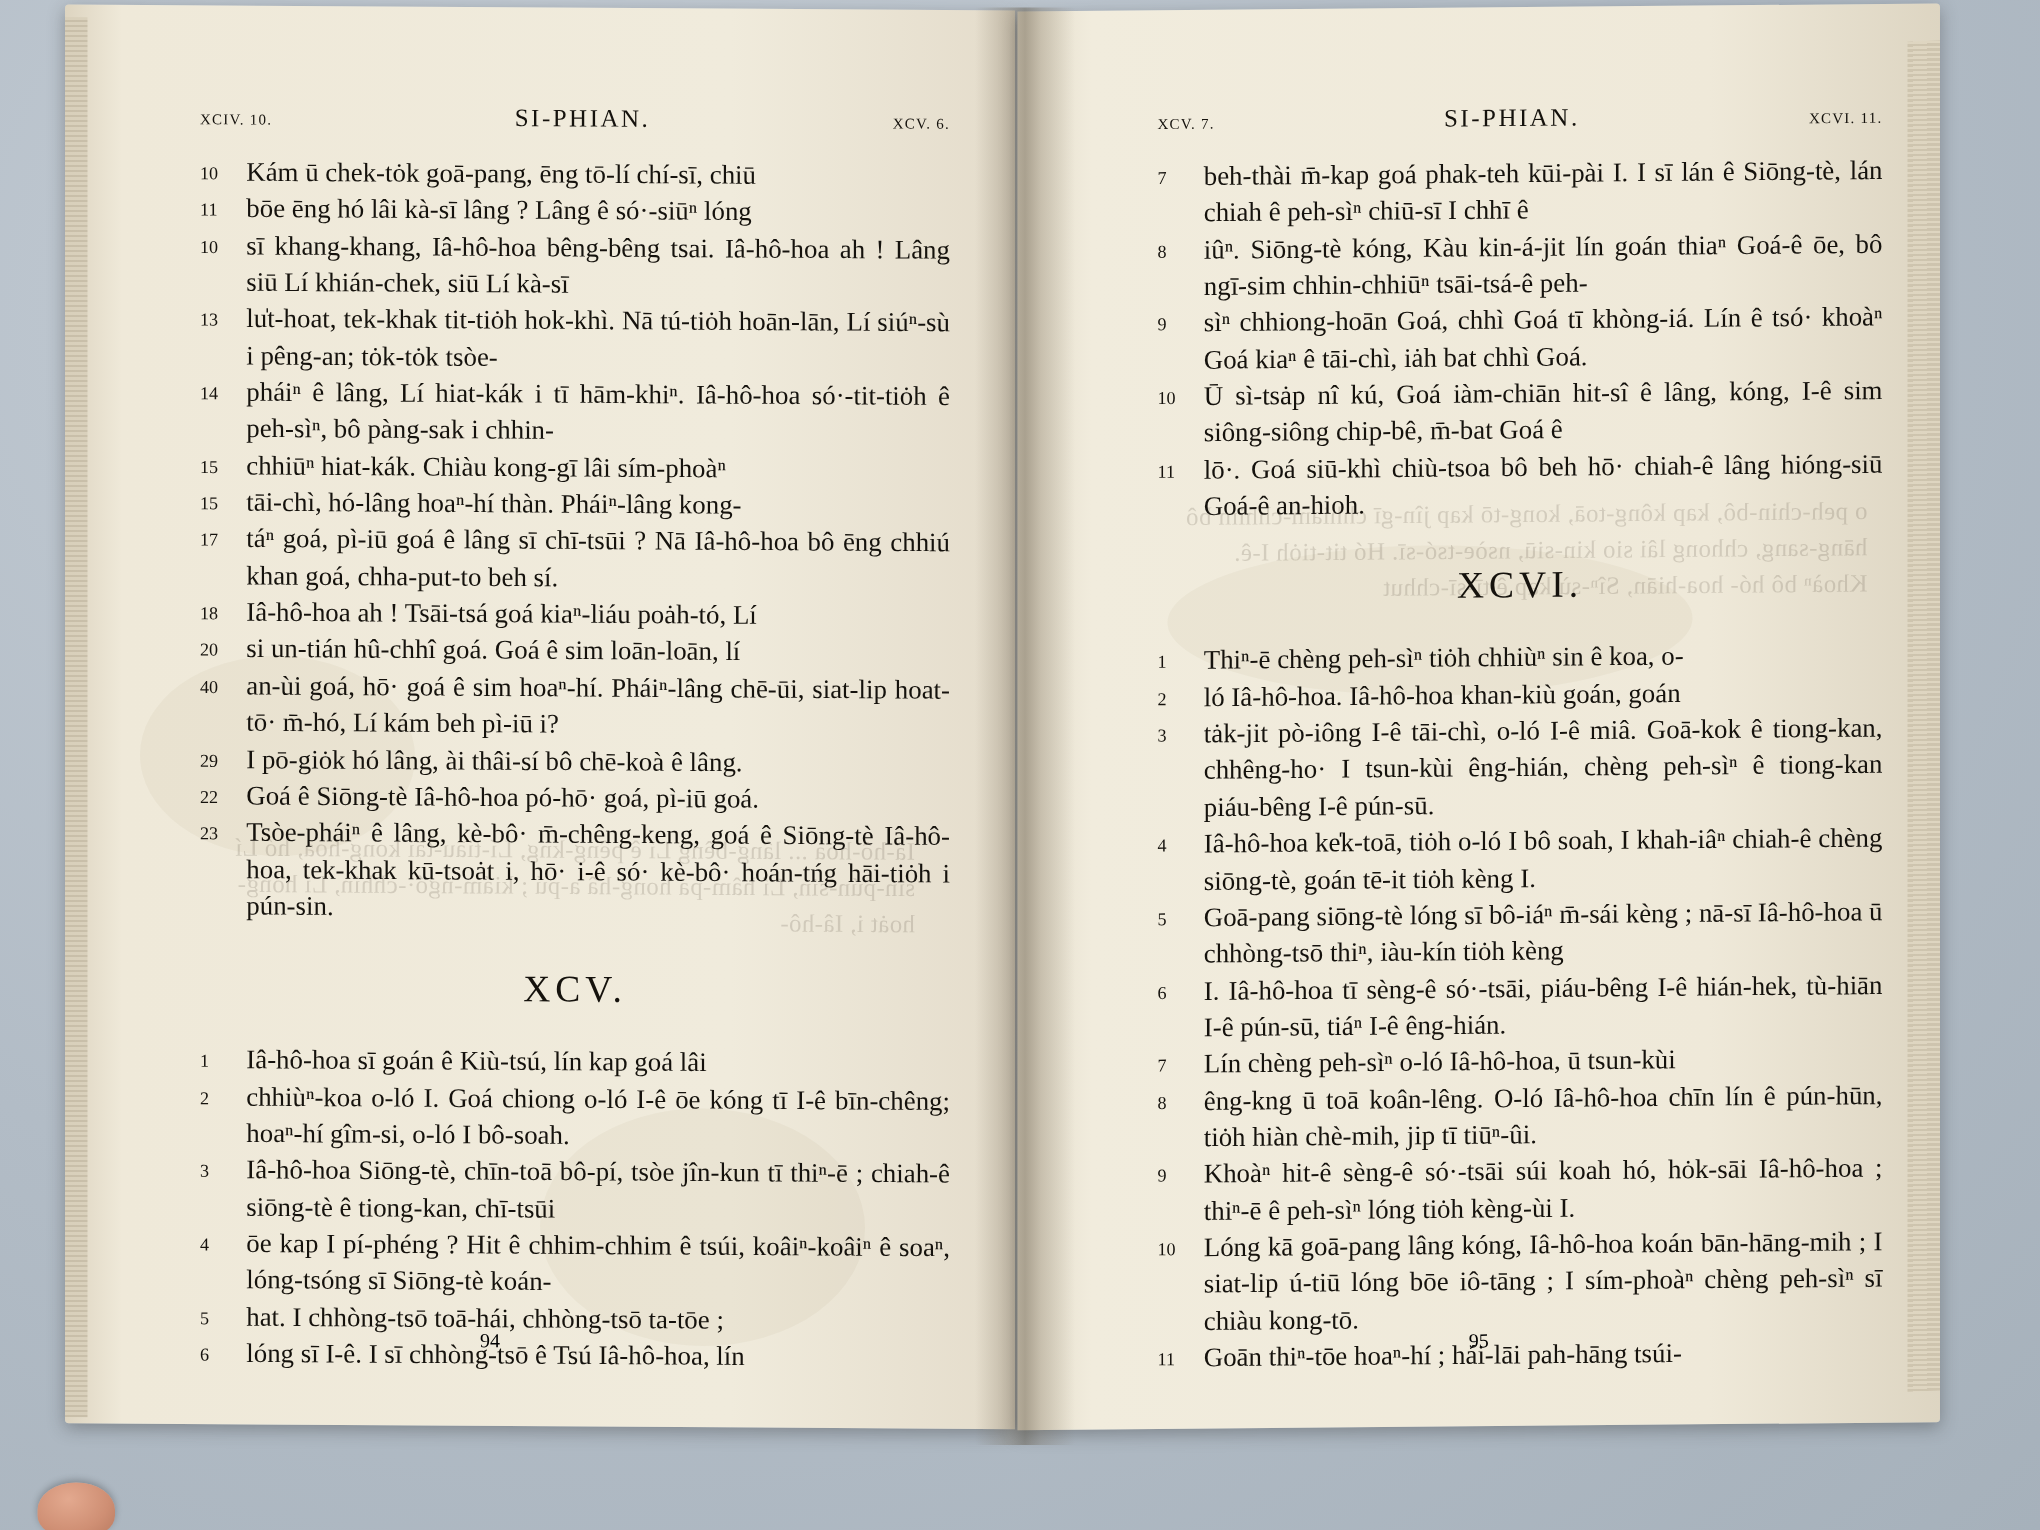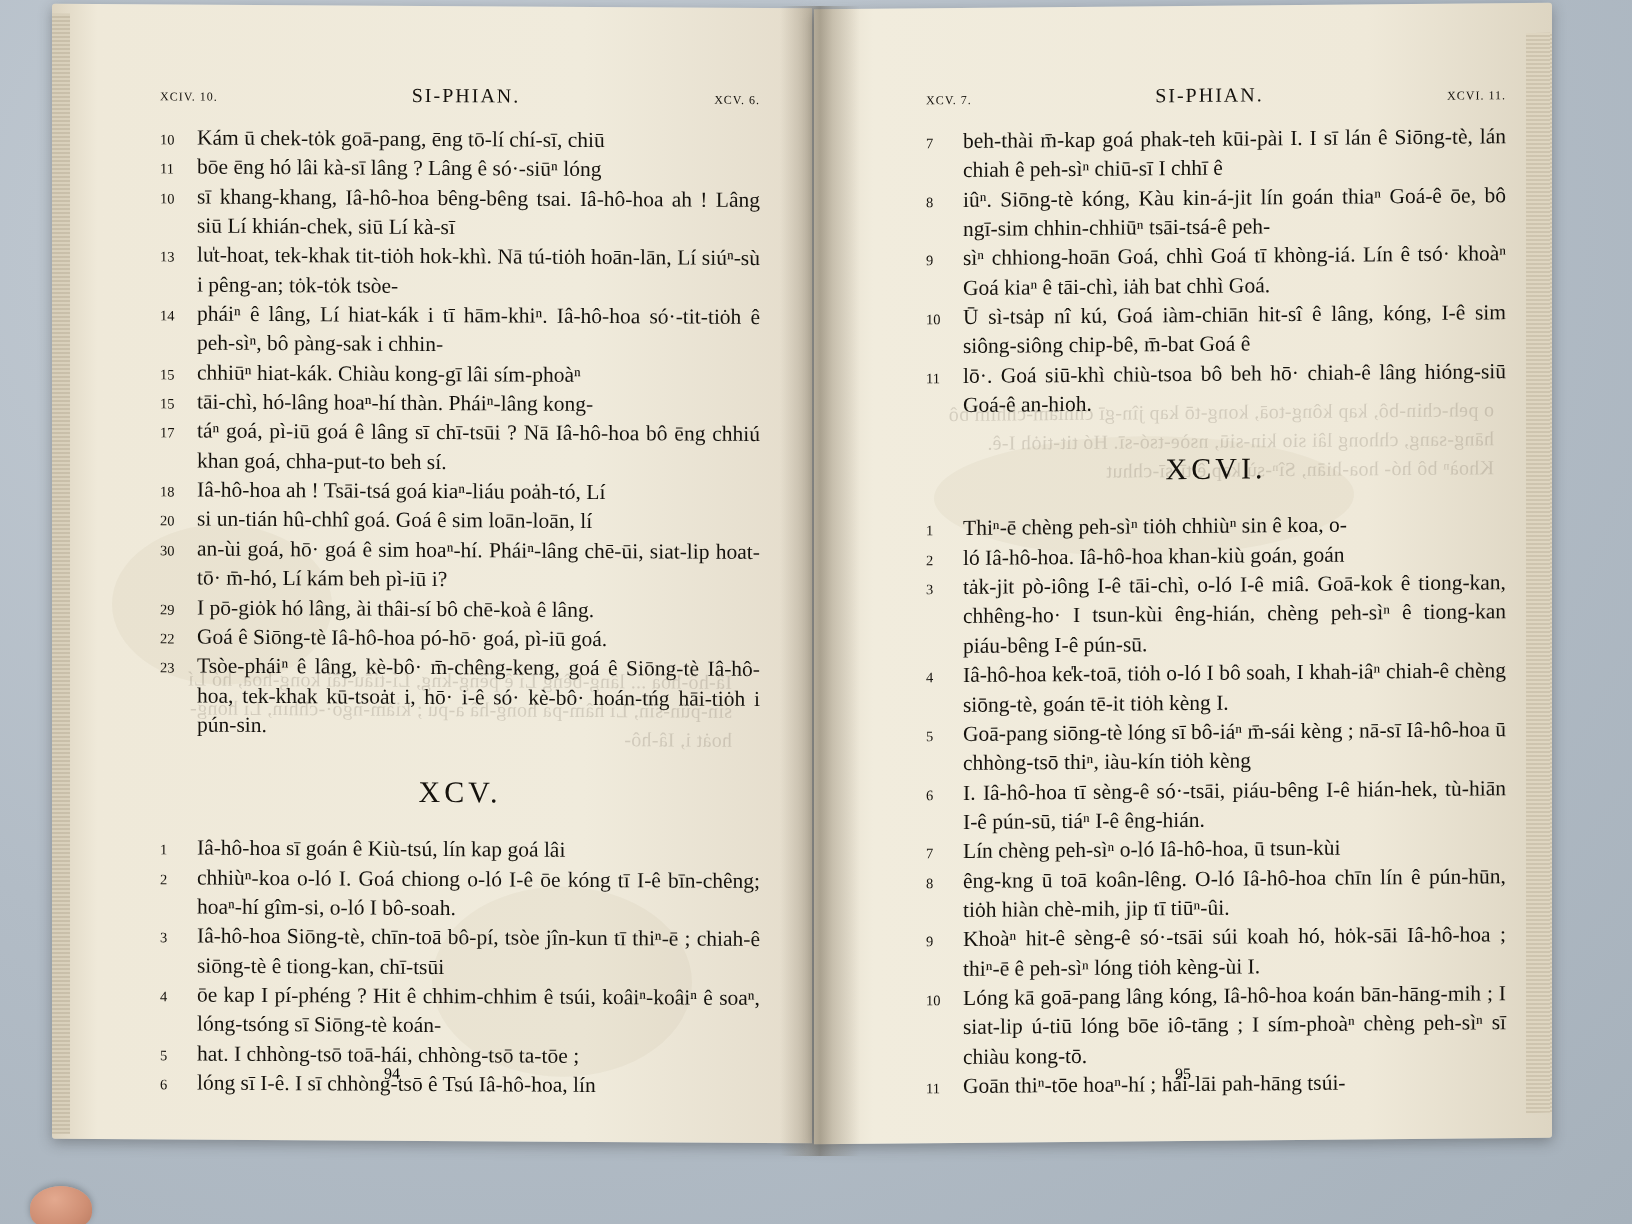--- a/index.html
+++ b/index.html
@@ -252,21 +252,21 @@
             </div>
           <div class="verse">
               <span class="vnum">18</span>
               <span class="vtext">Iâ-hô-hoa ah !  Tsāi-tsá goá kiaⁿ-liáu poȧh-tó, Lí</span>
             </div>
           <div class="verse">
               <span class="vnum">20</span>
               <span class="vtext">si un-tián hû-chhî goá.    Goá ê sim loān-loān, lí</span>
             </div>
           <div class="verse">
-              <span class="vnum">30</span>
+              <span class="vnum">40</span>
               <span class="vtext">an-ùi goá, hō· goá ê sim hoaⁿ-hí.   Pháiⁿ-lâng chē-ūi, siat-lip hoat-tō· m̄-hó, Lí kám beh pì-iū i?</span>
             </div>
           <div class="verse">
               <span class="vnum">29</span>
               <span class="vtext">I pō-giȯk hó lâng,  ài thâi-sí bô chē-koà ê lâng.</span>
             </div>
           <div class="verse">
               <span class="vnum">22</span>
               <span class="vtext">Goá ê Siōng-tè Iâ-hô-hoa pó-hō· goá, pì-iū goá.</span>
             </div>

